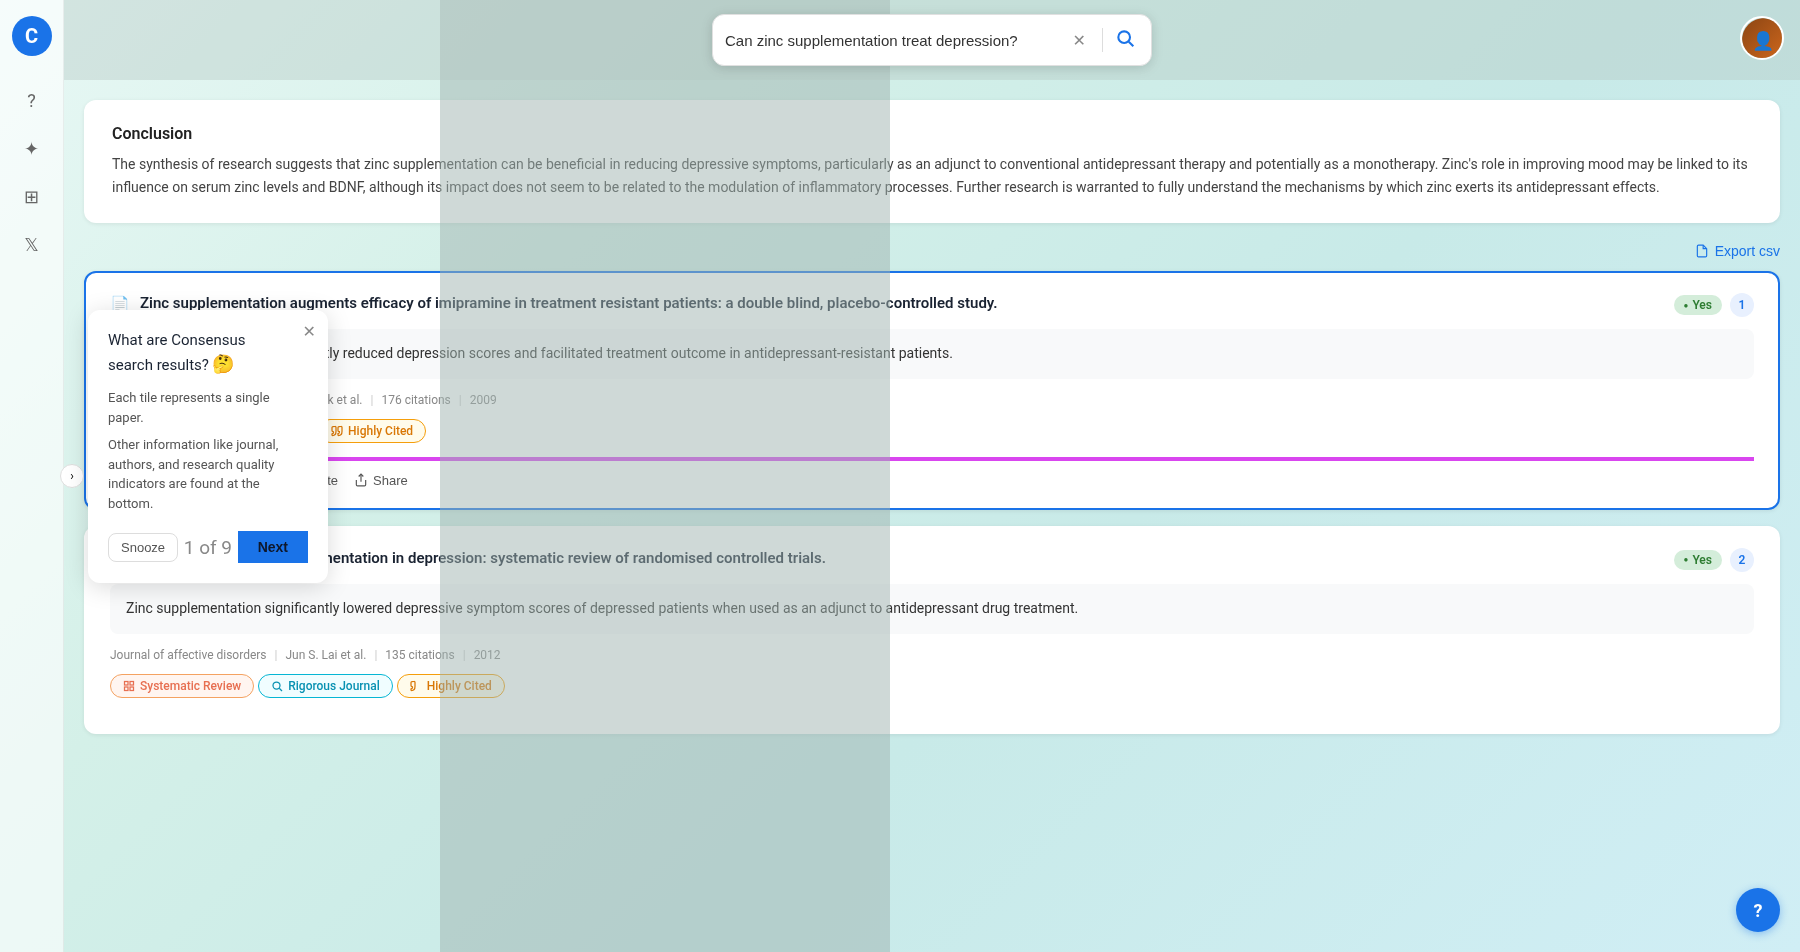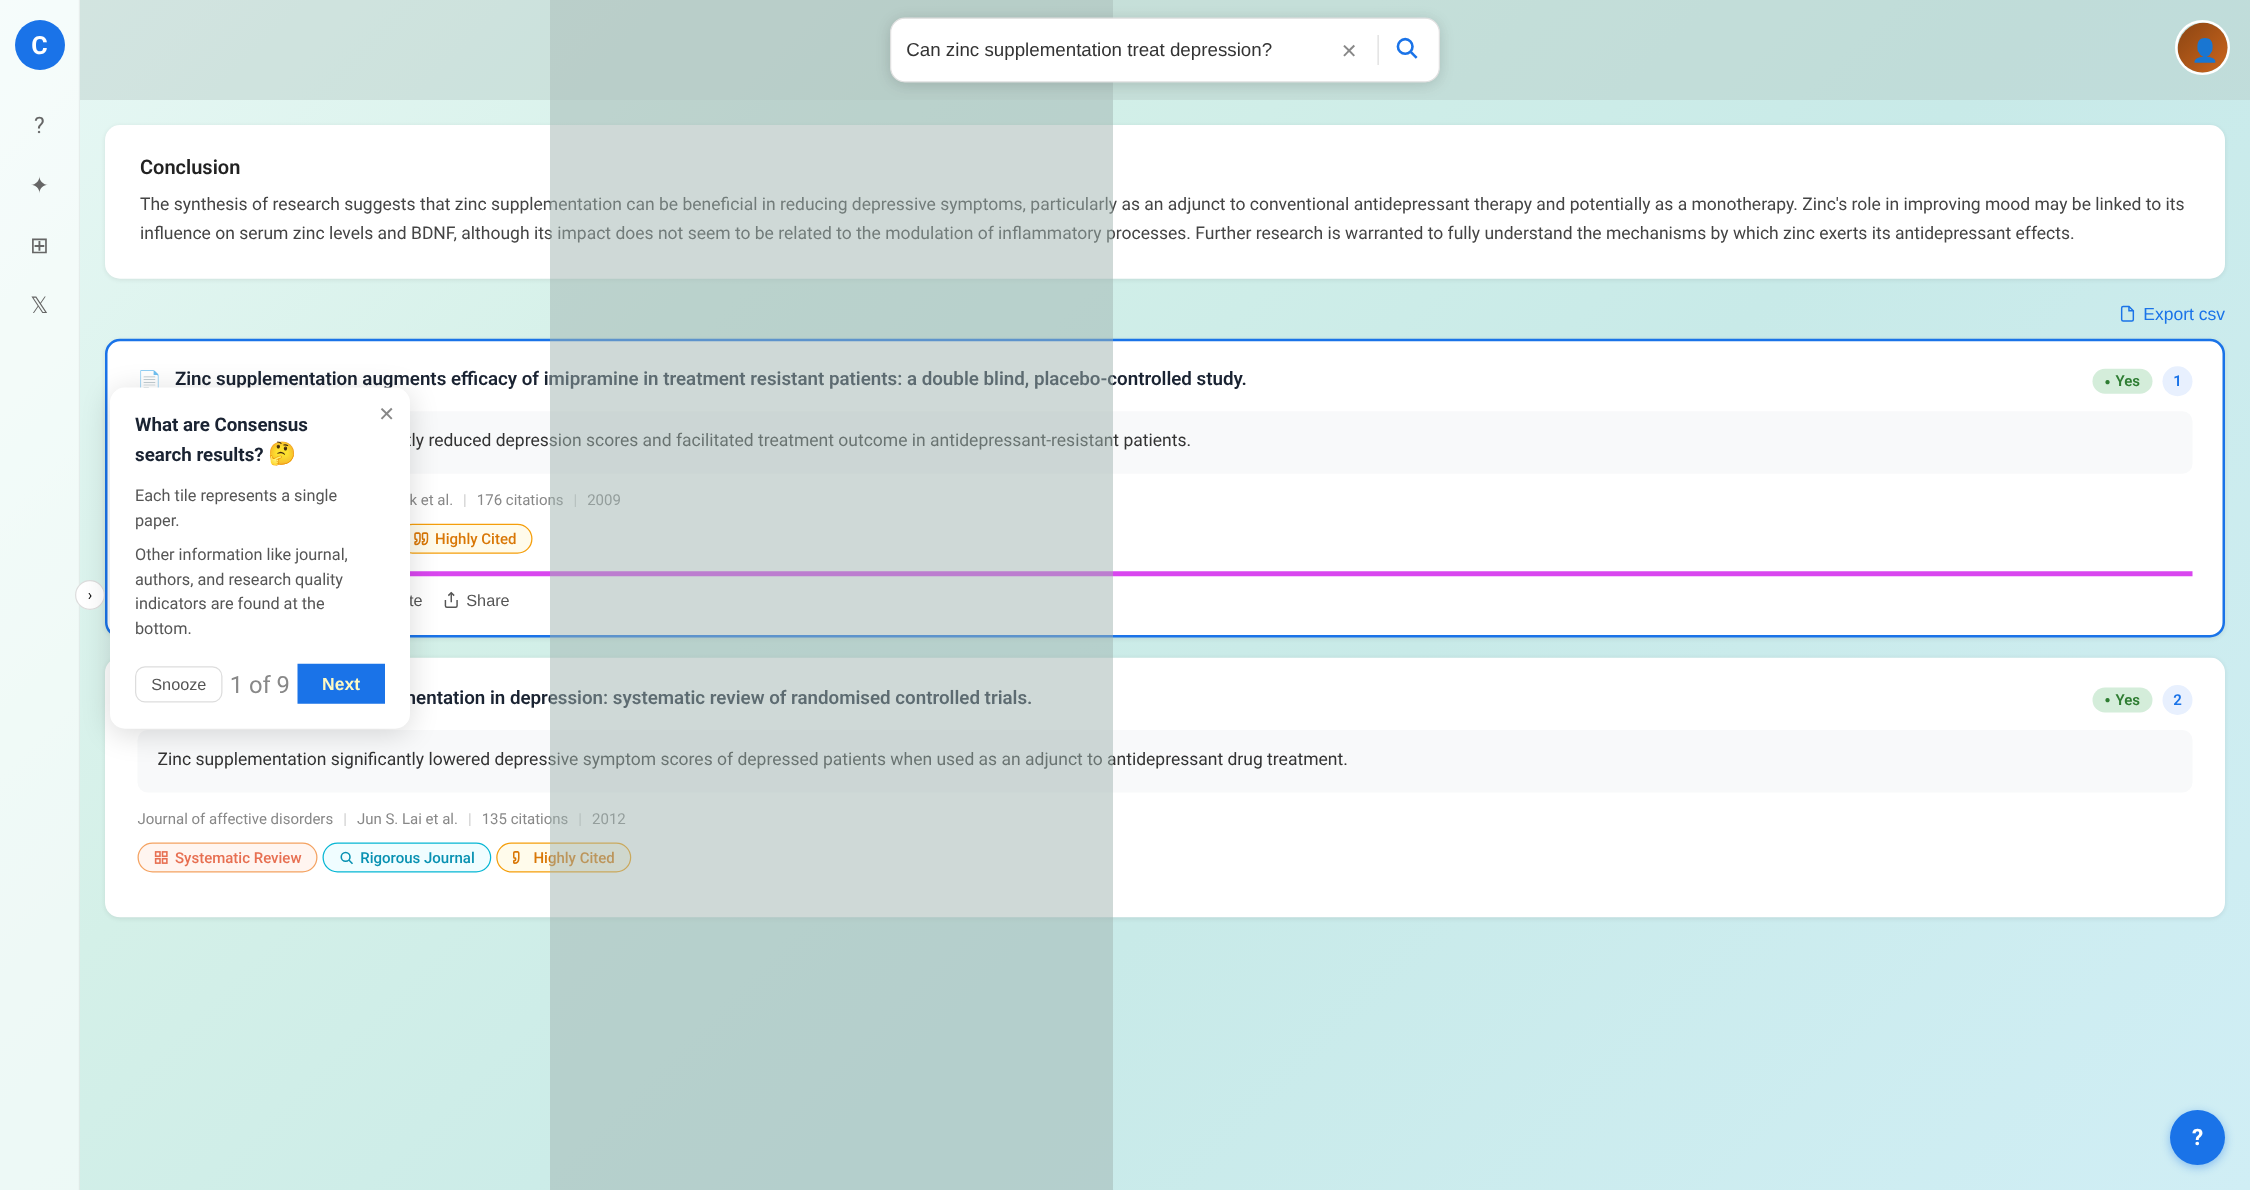--- a/index.html
+++ b/index.html
@@ -358,21 +358,21 @@
       position: absolute;
       top: 12px; right: 12px;
       background: none;
       border: none;
       cursor: pointer;
       color: #888;
       font-size: 16px;
     }
     .tooltip-title {
       font-size: 15px;
-      font-weight: 700;
+      font-weight: 400;
       color: #1a2332;
       margin-bottom: 12px;
       padding-right: 20px;
       line-height: 1.4;
     }
     .tooltip-emoji { font-size: 18px; }
     .tooltip-body {
       font-size: 13px;
       color: #555;
       line-height: 1.5;
@@ -393,21 +393,21 @@
       font-size: 13px;
       color: #555;
       cursor: pointer;
     }
     .progress-text {
       font-size: 19px;
       color: #888;
     }
     .next-btn {
       background: #1a73e8;
-      color: #fef9c3;
+      color: #0f172a;
       border: none;
       border-radius: 0;
       padding: 8px 20px;
       font-size: 14px;
       font-weight: 600;
       cursor: pointer;
     }
 
     
     .center-overlay {

